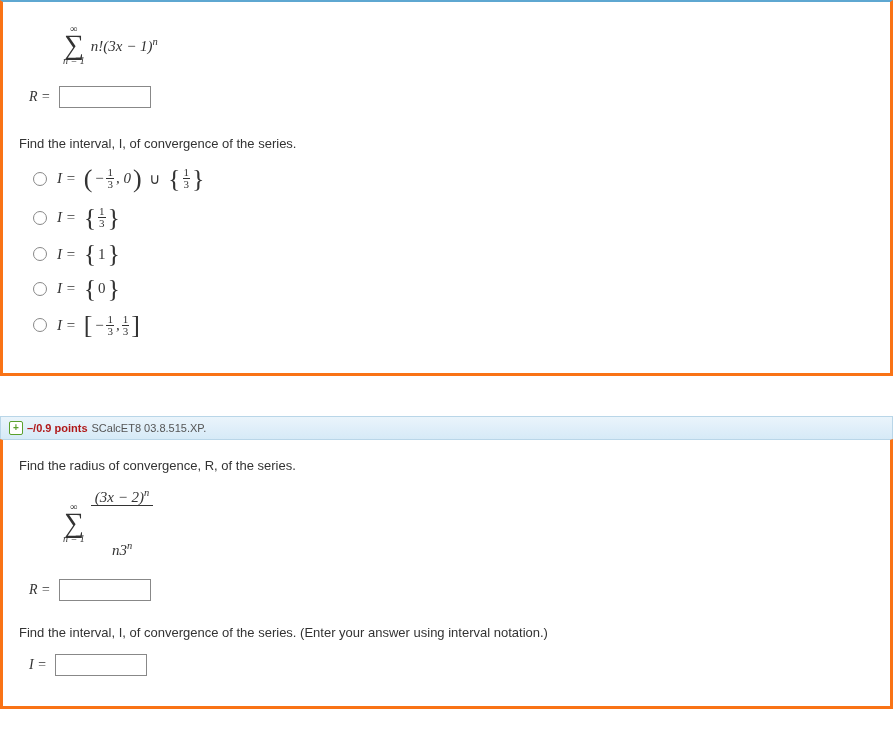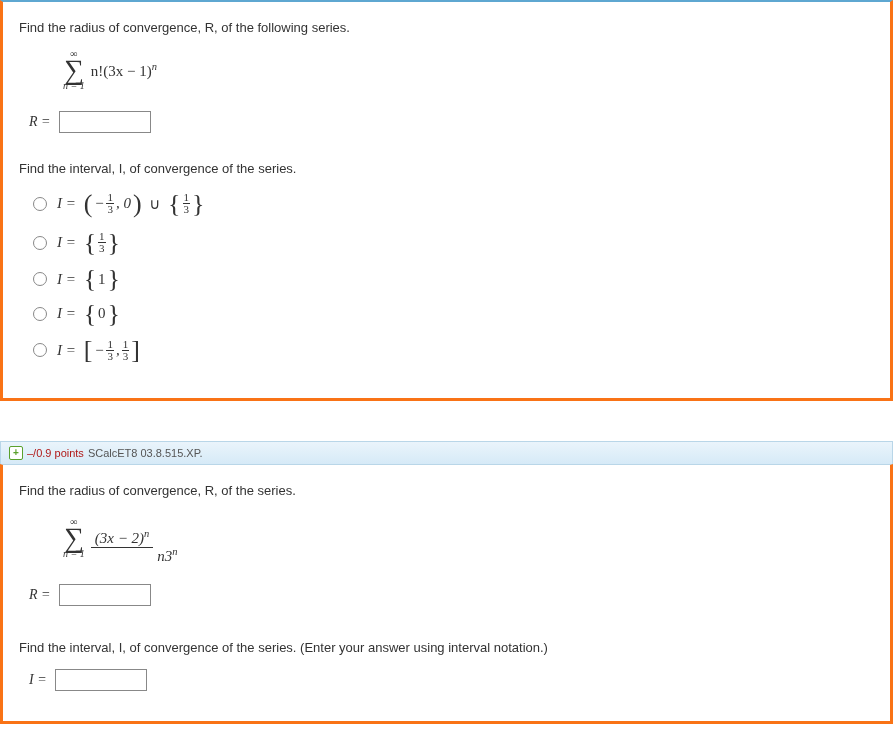--- a/index.html
+++ b/index.html
@@ -39,21 +39,21 @@
     background: #fff;
     color: #5aa02c;
     font-size: 10px;
     font-weight: bold;
     align-items: center;
     justify-content: center;
     line-height: 1;
   }
   .points {
     color: #b01919;
-    font-weight: normal;
+    font-weight: bold;
   }
   .source {
     color: #555;
   }
   .prompt {
     margin: 6px 0 14px 0;
   }
   .formula-block {
     margin: 10px 0 20px 44px;
     display: flex;
@@ -75,21 +75,21 @@
   .sigma {
     font-size: 28px;
     line-height: 0.8;
   }
   .sigma-bot {
     font-size: 10px;
     font-style: italic;
   }
   .frac {
     display: inline-flex;
-    flex-direction: row;
+    flex-direction: column;
     align-items: center;
     font-style: italic;
     line-height: 1.1;
     vertical-align: middle;
   }
   .frac .num {
     border-bottom: 1px solid #333;
     padding: 0 4px;
   }
   .frac .den {
@@ -161,30 +161,29 @@
     font-size: 26px;
     font-style: normal;
     line-height: 0.7;
   }
   sup { font-size: 0.7em; font-style: italic; }
 </style>
 </head>
 <body>
 
 <div class="question-box first">
-  <div class="prompt">Find the radius of convergence, R, of the following series.</div>
 
   <div class="formula-block">
     <div class="sigma-wrap">
       <span class="sigma-top">∞</span>
       <span class="sigma">∑</span>
       <span class="sigma-bot">n = 1</span>
     </div>
     <span>
-      <span style="">n!(3x − 1)</span><sup>n</sup>
+      <span style="font-style:italic">n!(3x − 1)</span><sup>n</sup>
     </span>
   </div>
 
   <div class="answer-row">
     <span>R =</span>
     <div class="answer-input"></div>
   </div>
 
   <div class="prompt" style="margin-top:28px">Find the interval, I, of convergence of the series.</div>
 
@@ -286,19 +285,19 @@
       <span class="num"><span>(3x − 2)</span><sup>n</sup></span>
       <span class="den"><span>n3</span><sup>n</sup></span>
     </span>
   </div>
 
   <div class="answer-row">
     <span>R =</span>
     <div class="answer-input"></div>
   </div>
 
-  <div class="prompt" style="margin-top:34px">Find the interval, I, of convergence of the series. (Enter your answer using interval notation.)</div>
+  <div class="prompt" style="margin-top:24px">Find the interval, I, of convergence of the series. (Enter your answer using interval notation.)</div>
 
   <div class="answer-row">
     <span>I =</span>
     <div class="answer-input"></div>
   </div>
 </div>
 
 </body></html>

